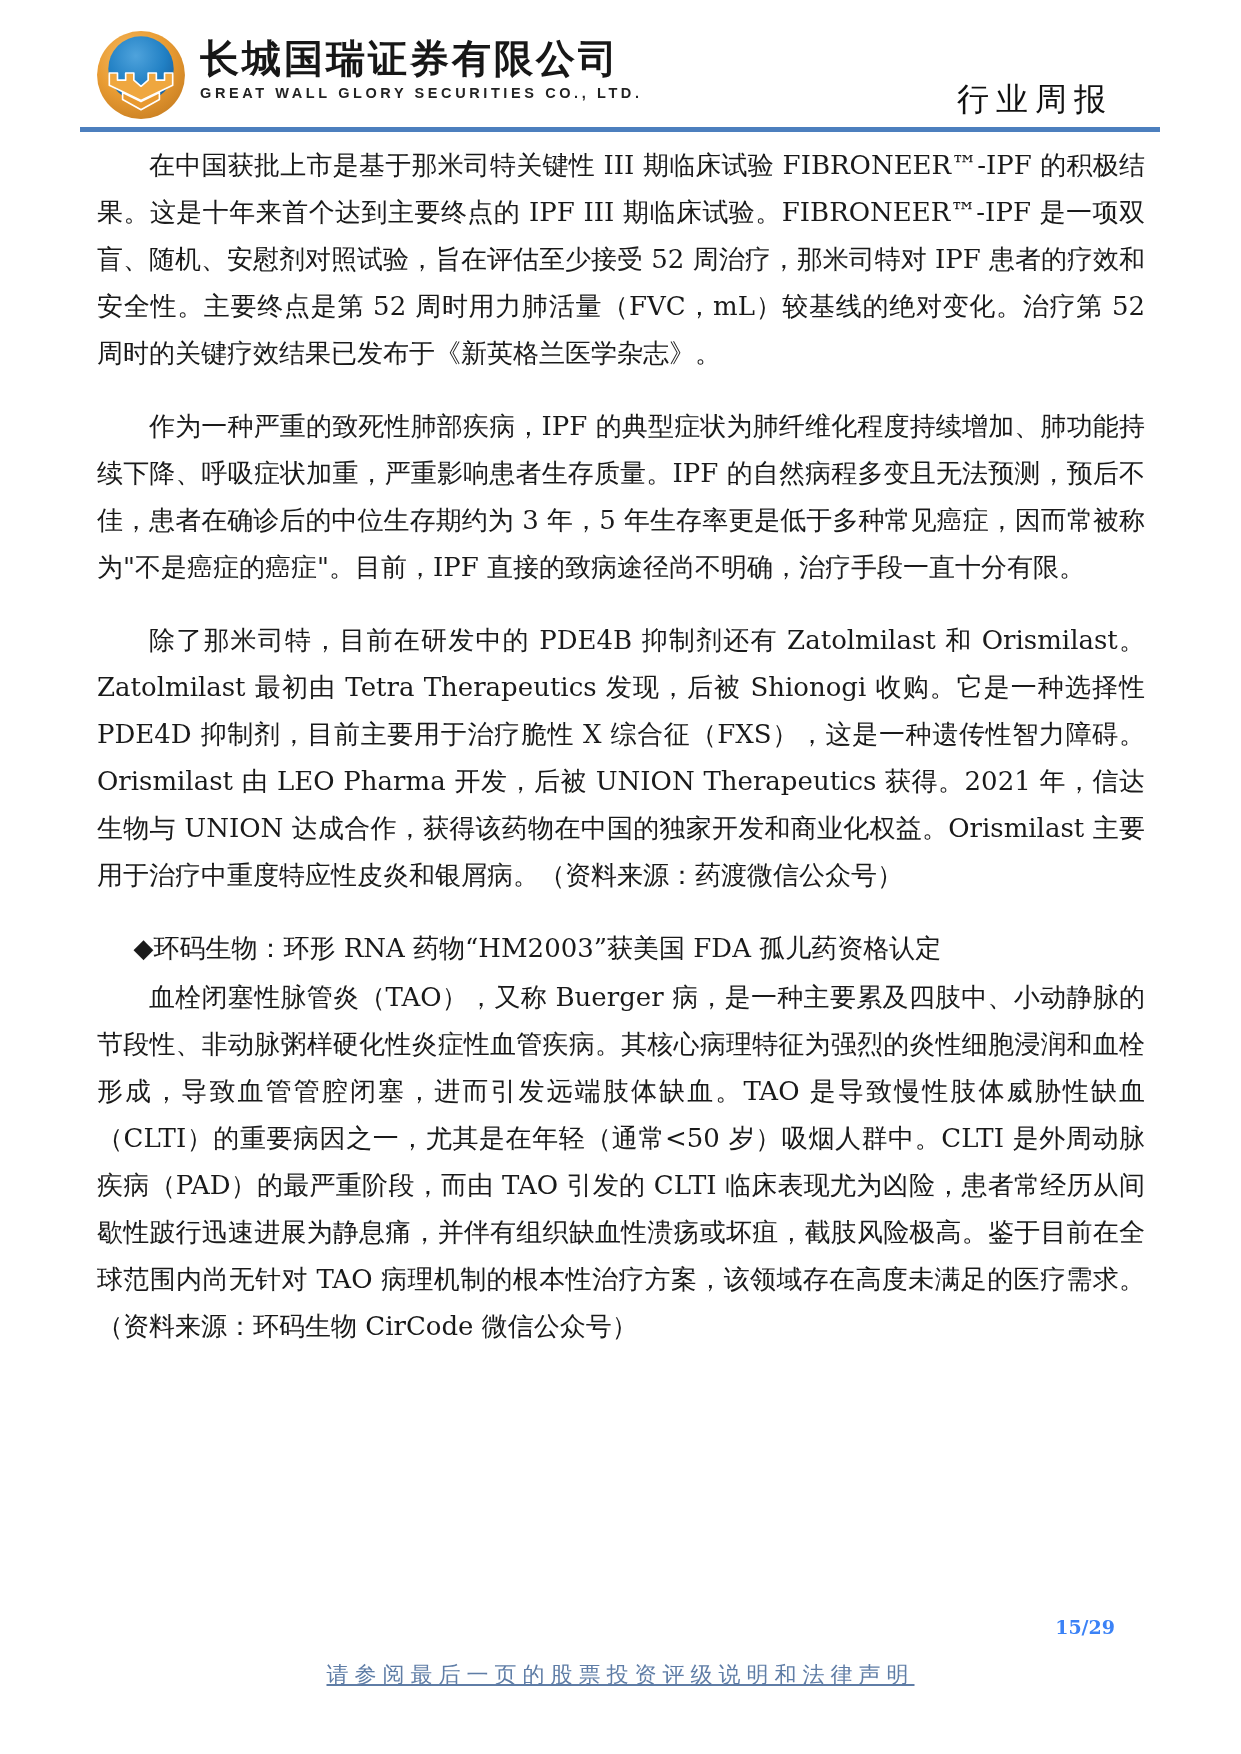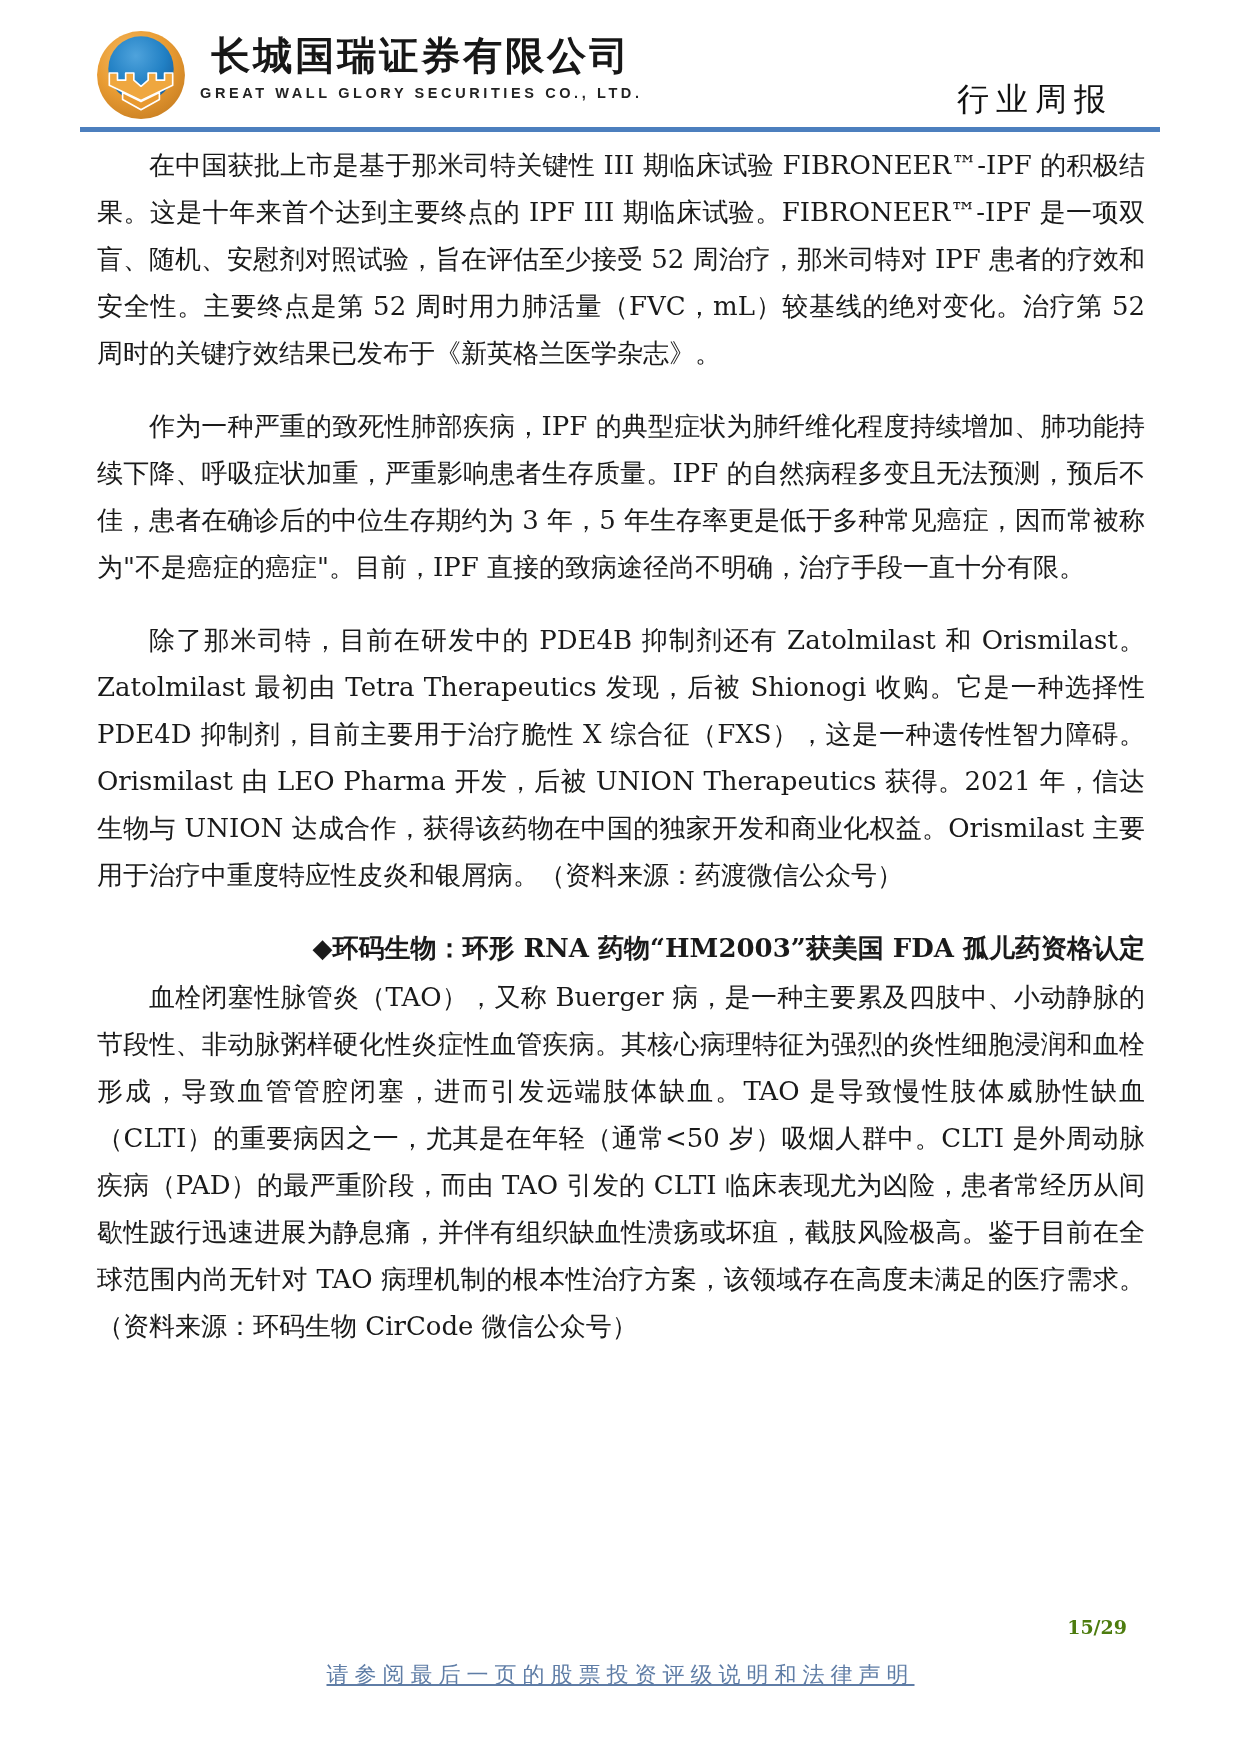--- a/index.html
+++ b/index.html
@@ -10,23 +10,23 @@
     background:#ffffff;
     font-family:"DejaVu Serif","Liberation Serif",serif;
     color:#1a1a1a;
     overflow:hidden;
   }
   
   .header{position:absolute;top:0;left:0;right:0;height:132px;}
   .logo-wrap{position:absolute;left:95px;top:28px;width:92px;height:92px;}
   .brand{position:absolute;left:200px;top:38px;}
   .brand-cn{
-    font-family:Liberation Mono, monospace;
+    font-family:Liberation Serif, serif;
     font-weight:bold;font-size:39px;letter-spacing:3px;color:#171717;
-    line-height:1.1;white-space:nowrap;text-align:center;
+    line-height:1.1;white-space:nowrap;
   }
   .brand-en{
     font-family:"Liberation Sans","DejaVu Sans",sans-serif;
     font-weight:bold;font-size:14.5px;letter-spacing:3.6px;color:#222;
     margin-top:4px;white-space:nowrap;
   }
   .report-type{
     position:absolute;right:128px;top:78px;
     font-size:32px;letter-spacing:7px;color:#111;
     font-family:"DejaVu Serif","Liberation Serif",serif;
@@ -38,27 +38,27 @@
   }
   
   .content{
     position:absolute;left:97px;top:142px;width:1048px;
     font-size:26px;line-height:47px;
     text-align:justify;
   }
   .para{margin:0 0 26px 0;text-indent:2em;}
   .heading{
     margin:6px 0 2px 0;text-indent:1.4em;
-    font-weight:bold;text-align:right;
+    font-weight:normal;text-align:left;
   }
   .para.after-heading{margin-top:0;}
   
   .page-number{
-    position:absolute;right:114px;top:1616px;
-    font-weight:bold;font-size:19px;color:#4d7c0f;
+    position:absolute;right:126px;top:1616px;
+    font-weight:bold;font-size:19px;color:#3b82f6;
     font-family:"DejaVu Serif","Liberation Serif",serif;
   }
   .footer-disclaimer{
     position:absolute;left:0;right:0;top:1660px;
     text-align:center;
     font-size:22px;letter-spacing:6px;
     font-family:"DejaVu Serif","Liberation Serif",serif;
     text-decoration:underline;
   }
 </style>

